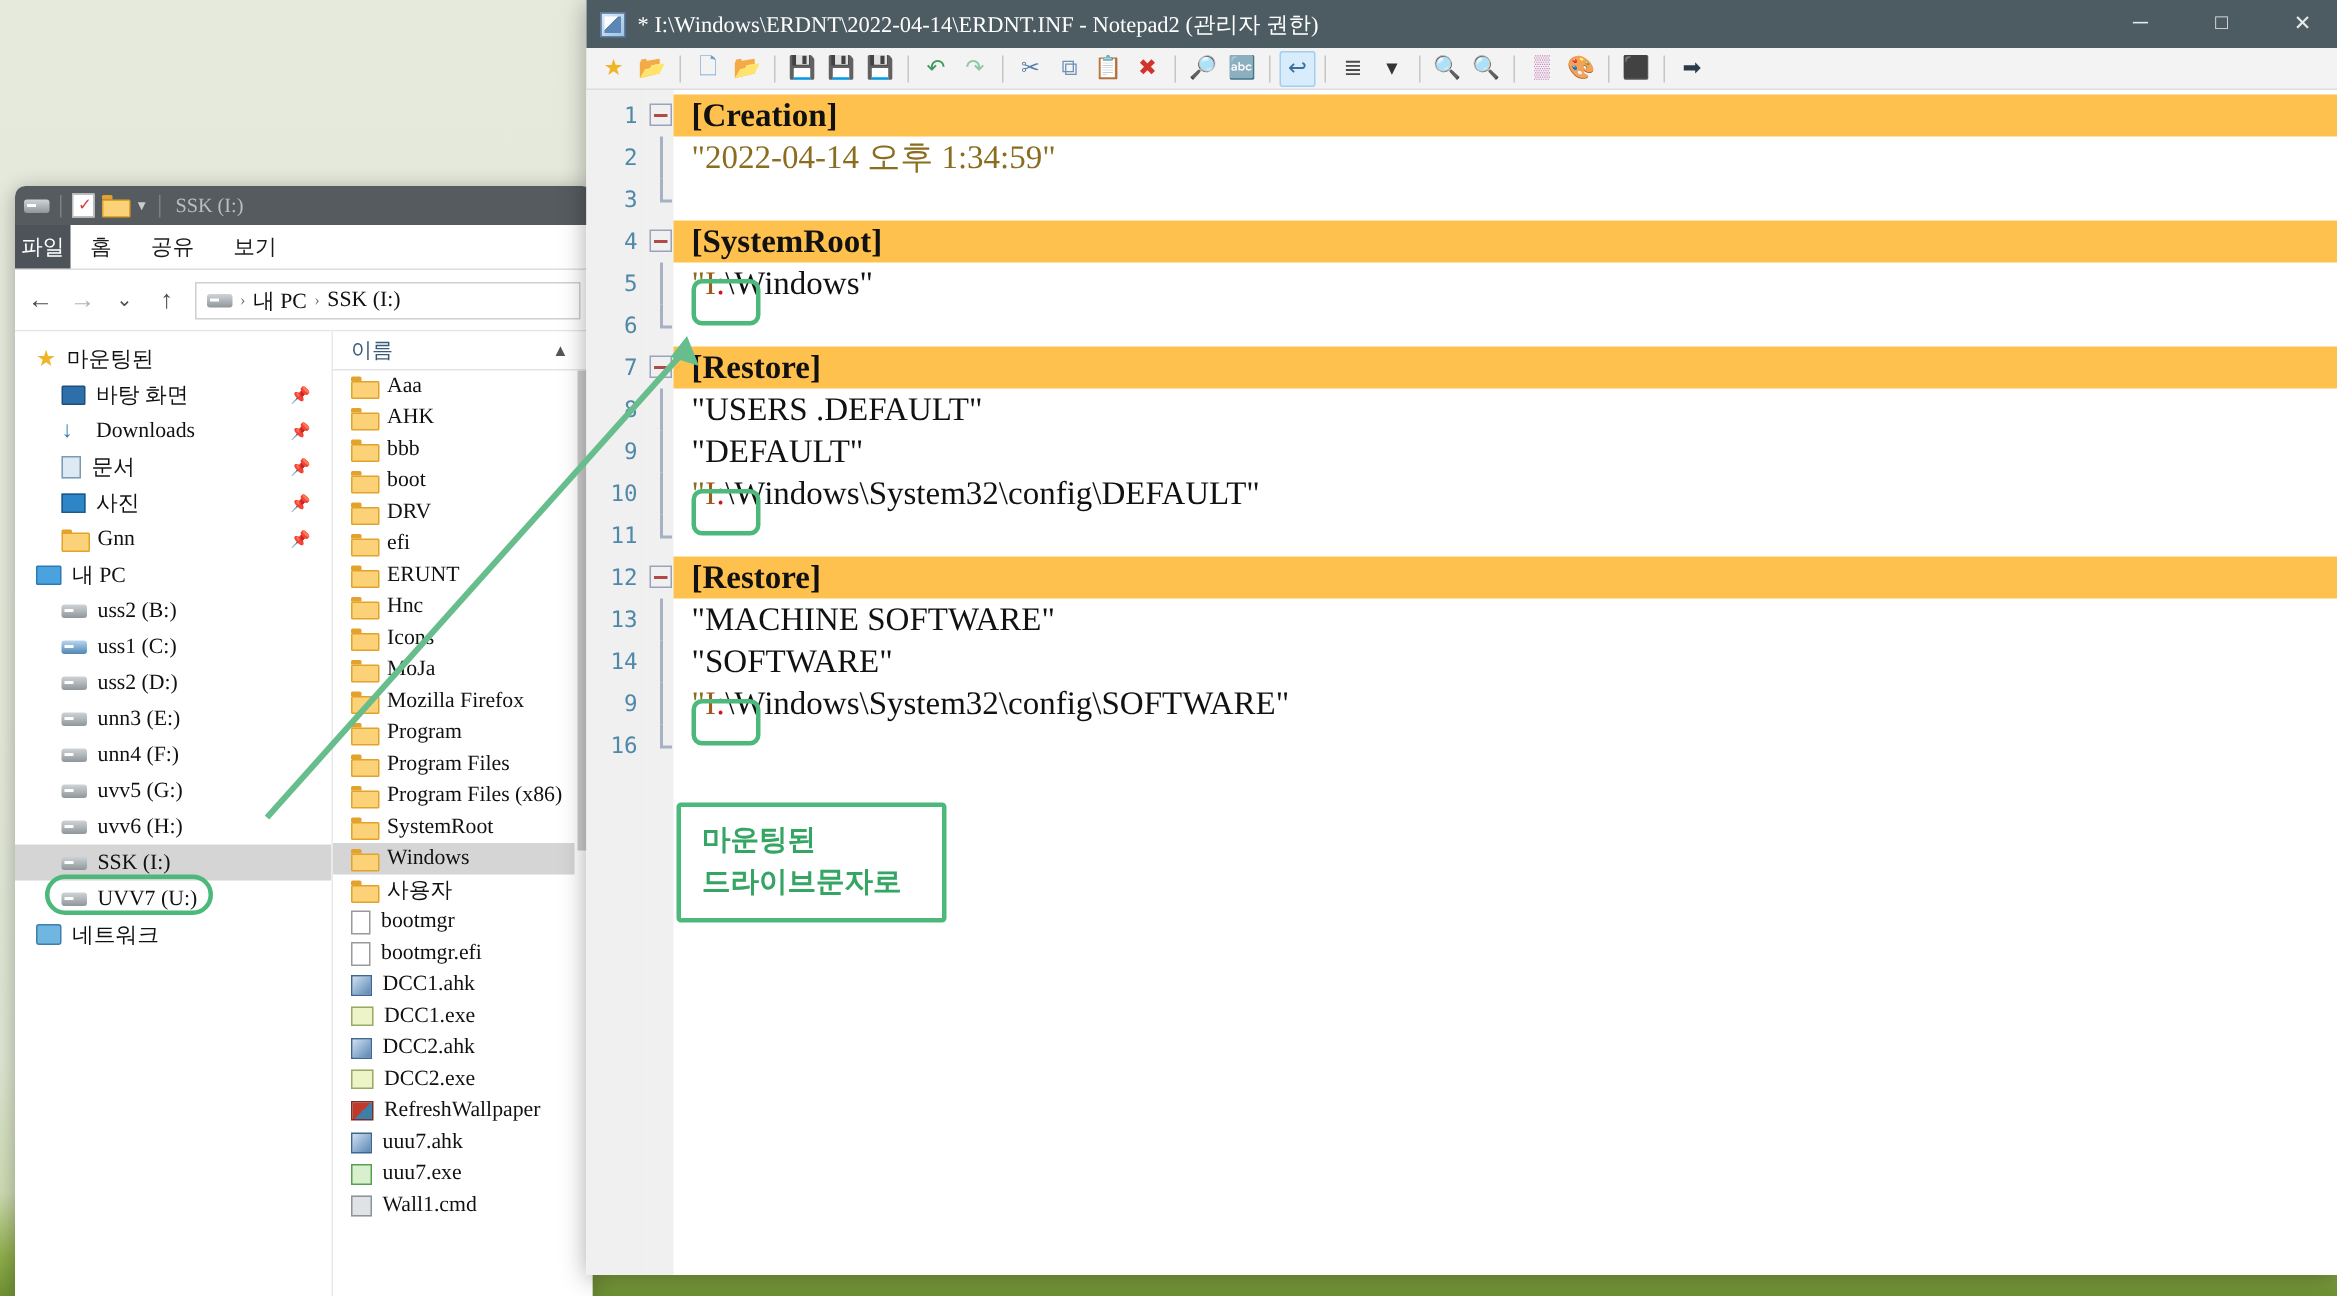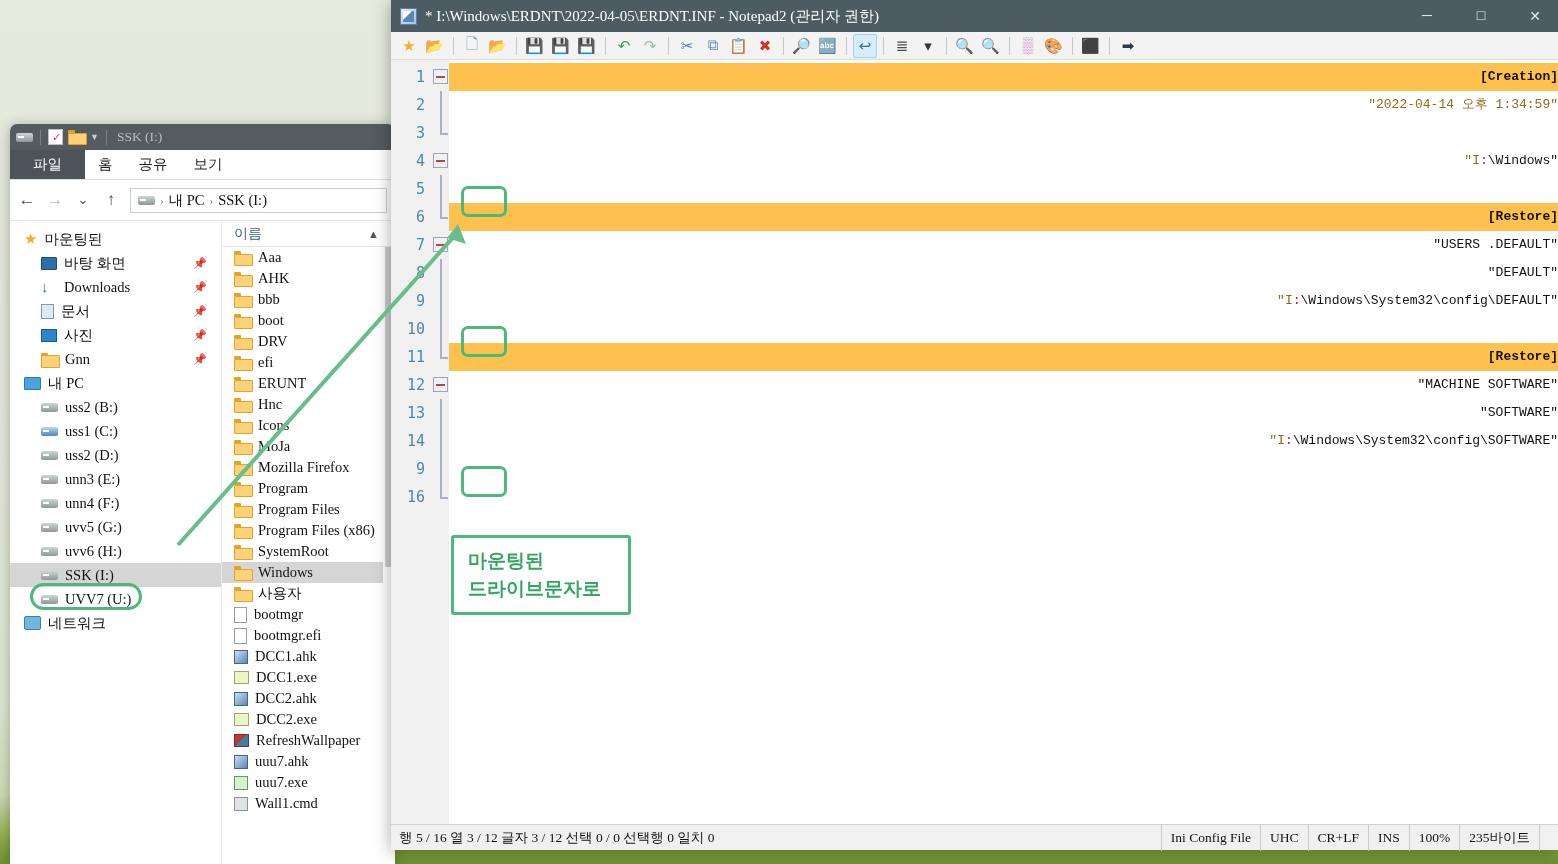--- a/index.html
+++ b/index.html
@@ -28,21 +28,21 @@
     height:26px; background:#555b5f; display:flex; align-items:center;
     padding-left:6px; gap:5px; color:#c9ccce; font-size:13px;
   }
   .qa-sep { width:1px; height:15px; background:#7b8185; margin:0 2px; }
   #ex-title .t { color:#b9bec1; font-size:13.5px; padding-left:3px;}
   #ex-ribbon {
     height:30px; background:#ffffff; display:flex; align-items:stretch;
     font-size:14.5px; border-bottom:1px solid #dedede;
   }
   .rib-tab { display:flex; align-items:center; padding:0 13px; color:#1a1a1a;}
-  .rib-tab.file { background:#4d5358; color:#fff; padding:0 23px;}
+  .rib-tab.file { background:#4d5358; color:#fff; padding:0 4px;}
   #ex-addr {
     height:40px; display:flex; align-items:center; gap:10px; padding:0 8px;
     background:#fff;
   }
   .navbtn { font-size:17px; color:#4c4c4c; width:18px; text-align:center; }
   .navbtn.dim { color:#b4b4b4; }
   #addrbox {
     flex:1; height:25px; border:1px solid #cfcfcf; background:#fff;
     display:flex; align-items:center; gap:5px; padding:0 7px; font-size:14.5px; color:#101010;
   }
@@ -98,22 +98,22 @@
     padding-left:6px; gap:2px; border-bottom:1px solid #dcdcdc;
   }
   .tb { width:24px; height:24px; display:flex; align-items:center; justify-content:center; }
   .tb.act { background:#d9ecfb; border:1px solid #9fd0f2; border-radius:2px; }
   .tsep { width:1px; height:18px; background:#c6c6c6; margin:0 4px; }
   #np-edit { flex:1; display:flex; min-height:0; background:#fff; position:relative; overflow:hidden;}
   #gutter { width:40px; background:#f0f0f0; text-align:right; padding-top:3px;
             font-family:"DejaVu Sans Mono", monospace; font-size:15px; color:#4f88a8; }
   #gutter .ln { height:28px; line-height:28px; padding-right:6px; }
   #folds { width:18px; background:#f0f0f0; padding-top:3px; position:relative; }
-  #text { flex:1; padding-top:3px; font-family:Liberation Mono, monospace;
-          font-size:13px; position:relative;text-align:right; }
+  #text { flex:1; padding-top:3px; font-family:Liberation Serif, serif;
+          font-size:22px; position:relative; }
   #text .row { height:28px; line-height:28px; padding-left:12px; white-space:pre; color:#111; }
   #text .row.sec { background:#ffc14d; font-weight:bold; }
   .str { color:#8a6d1f; }
   .drv { color:#a05a1e; }
   .col { color:#d01414; }
   #np-status {
     height:26px; background:#f0f0f0; border-top:1px solid #d2d2d2;
     display:flex; align-items:center; font-size:13.5px; color:#111;
   }
   #np-status .left { flex:1; padding-left:8px; }
@@ -385,21 +385,21 @@
     </div>
   </div>
 
 </div>
 
 <div id="np">
   <div id="np-title">
     <span style="display:inline-block;width:17px;height:17px;background:linear-gradient(135deg,#dfeaf5,#9fc3e4);border:1px solid #5d7fa5;position:relative;">
       <span style="position:absolute;left:2px;top:2px;width:11px;height:11px;background:linear-gradient(135deg,#fff 40%,#5b86b5 42%);"></span>
     </span>
-    <span class="txt">* I:\Windows\ERDNT\2022-04-05\ERDNT.INF - Notepad2 (관리자 권한)</span>
+    <span class="txt">* I:\Windows\ERDNT\2022-04-14\ERDNT.INF - Notepad2 (관리자 권한)</span>
     <span class="wbtn">─</span>
     <span class="wbtn">□</span>
     <span class="wbtn close">✕</span>
   </div>
 
 
   <div id="np-tools">
       <span class="tb" style="color: rgb(240, 180, 41); font-size: 15px;">★</span>
       <span class="tb" style="color: rgb(227, 162, 43); font-size: 15px;">📂</span>
       <span class="tsep"></span>
@@ -511,45 +511,36 @@
         </div>
         <div style="height: 28px; position: relative;">
           <span style="position:absolute;left:9px;top:0;width:1.5px;height:15px;background:#a8b0c4;"></span>
           <span style="position:absolute;left:9px;top:14px;width:8px;height:1.5px;background:#a8b0c4;"></span>
         </div>
       </div>
     <div id="text">
         <div class="row sec" style="width: 100%;">[Creation]</div>
         <div class="row"><span class="str">"2022-04-14 오후 1:34:59"</span></div>
         <div class="row"></div>
+        <div class="row sec" style="width: 100%;">[SystemRoot]</div>
         <div class="row"><span class="str">"</span><span class="drv">I</span><span class="col">:</span><span>\Windows"</span></div>
         <div class="row"></div>
         <div class="row sec" style="width: 100%;">[Restore]</div>
         <div class="row">"USERS .DEFAULT"</div>
         <div class="row">"DEFAULT"</div>
         <div class="row"><span class="str">"</span><span class="drv">I</span><span class="col">:</span><span>\Windows\System32\config\DEFAULT"</span></div>
         <div class="row"></div>
         <div class="row sec" style="width: 100%;">[Restore]</div>
         <div class="row">"MACHINE SOFTWARE"</div>
         <div class="row">"SOFTWARE"</div>
         <div class="row"><span class="str">"</span><span class="drv">I</span><span class="col">:</span><span>\Windows\System32\config\SOFTWARE"</span></div>
         <div class="row"></div>
       </div>
   </div>
 
-  <div id="np-status">
-    <span class="left">행 5 / 16  열 3 / 12  글자 3 / 12  선택 0 / 0  선택행 0  일치 0</span>
-    <span class="cell">Ini Config File</span>
-    <span class="cell">UHC</span>
-    <span class="cell">CR+LF</span>
-    <span class="cell">INS</span>
-    <span class="cell">100%</span>
-    <span class="cell">235바이트</span>
-    <span class="cell grip"></span>
-  </div>
 </div>
 
 <div id="ann-box">
   <div>마운팅된</div>
   <div>드라이브문자로</div>
 </div>
 
 <div class="hl-oval" style="left:30px; top:583px; width:112px; height:27px;"></div>
 <div class="hl-rect" style="left:461px; top:186px; width:46px; height:31px;"></div>
 <div class="hl-rect" style="left:461px; top:326px; width:46px; height:31px;"></div>

